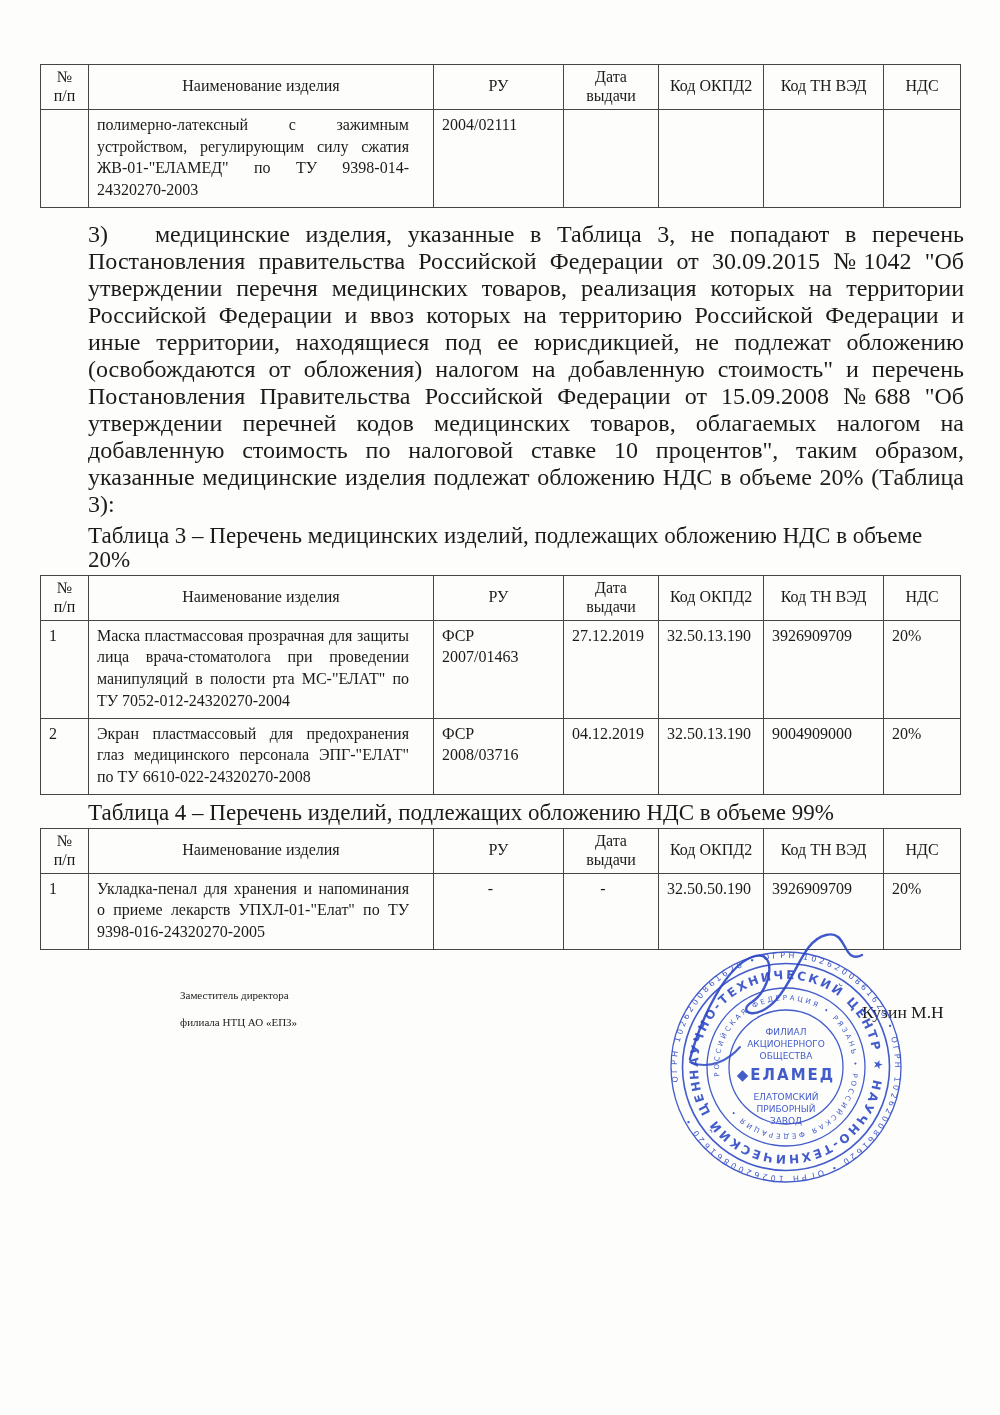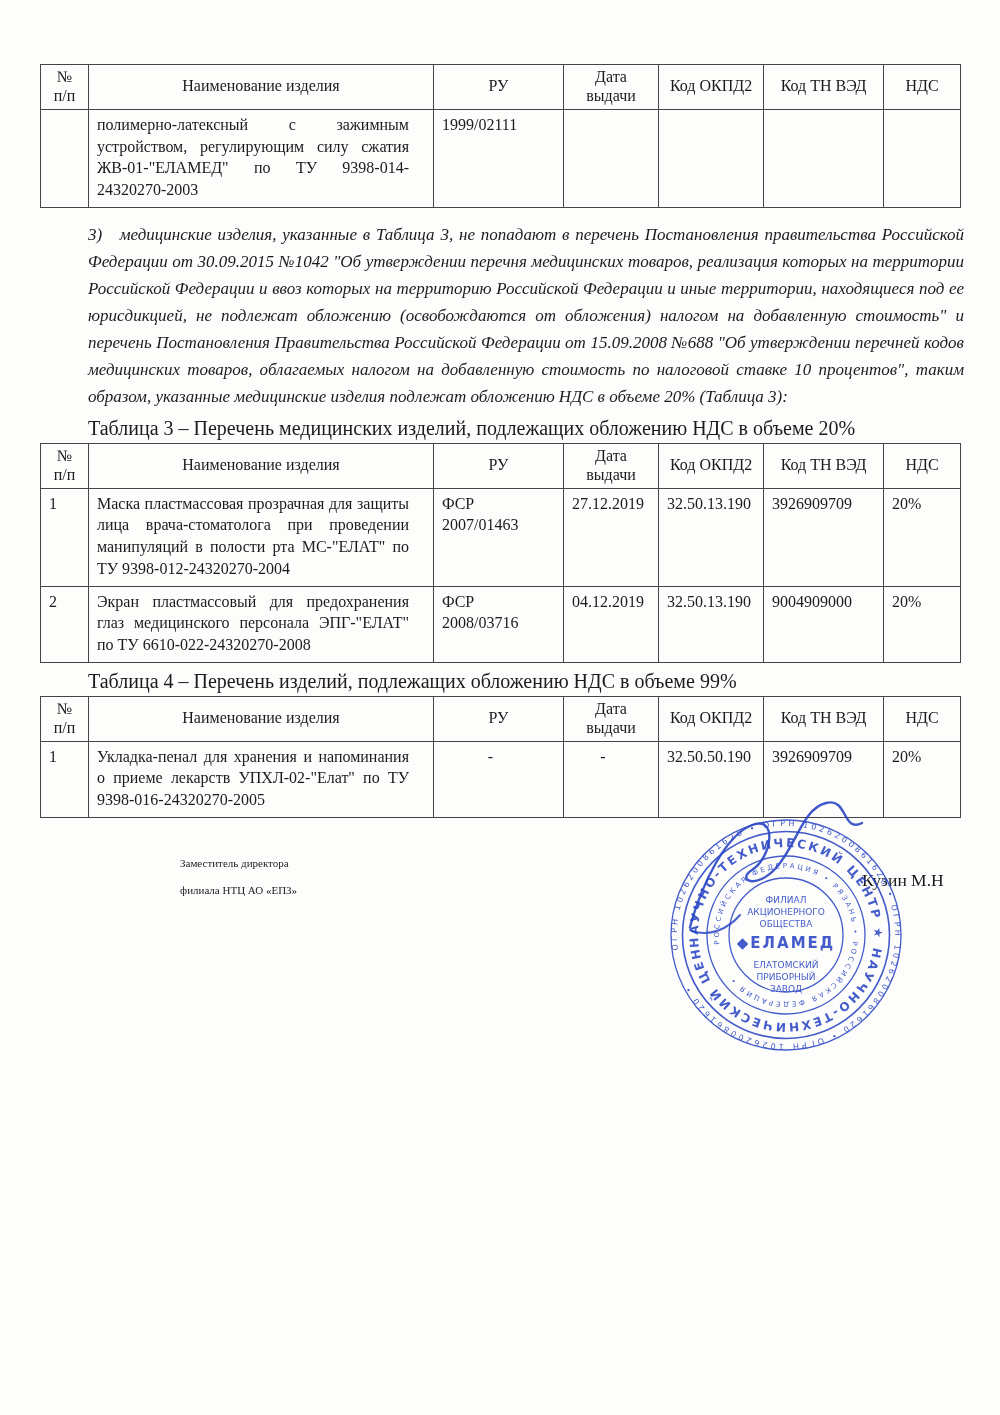--- a/index.html
+++ b/index.html
@@ -24,25 +24,25 @@
   table.doc td {
     vertical-align:top; padding:4px 24px 6px 8px; line-height:1.36;
   }
   td.c-num { padding-left:10px; }
   td.c-name { text-align:justify; text-align-last:left; }
   td.pre { white-space:pre-line; }
   td.ctr { text-align:center; }
 
   .para {
     width:876px; margin:13px 0 0 48px;
-    font-size:17px; line-height:27px;
-    text-align:justify; text-align-last:left;font-style:italic;
+    font-size:24px; line-height:27px;
+    text-align:justify; text-align-last:left;
   }
   .caption {
-    width:876px; margin:6px 0 3px 48px; font-size:20px; line-height:24px;
+    width:876px; margin:6px 0 3px 48px; font-size:23px; line-height:24px;
   }
   .para-short { margin-top:26px; }
 
   .sig-section { position:relative; height:520px; margin-top:24px; }
   .sig-title {
     position:absolute; left:140px; top:8px;
     font-size:11px; line-height:27px;
   }
   .sig-name {
     position:absolute; left:822px; top:28px; font-size:17.5px;
@@ -74,21 +74,21 @@
       <th>РУ</th>
       <th>Дата
 выдачи</th>
       <th>Код ОКПД2</th>
       <th>Код ТН ВЭД</th>
       <th>НДС</th>
     </tr>
     <tr>
       <td class="c-num"></td>
       <td class="c-name">полимерно-латексный с зажимным устройством, регулирующим силу сжатия ЖВ-01-"ЕЛАМЕД" по ТУ 9398-014-24320270-2003</td>
-      <td class="pre">1999/02111</td>
+      <td class="pre">2004/02111</td>
       <td></td>
       <td></td>
       <td></td>
       <td></td>
     </tr>
   </tbody>
     </table>
 
   <p class="para">3)&nbsp;&nbsp; медицинские изделия, указанные в Таблица 3, не попадают в перечень Постановления правительства Российской Федерации от 30.09.2015 №1042 "Об утверждении перечня медицинских товаров, реализация которых на территории Российской Федерации и ввоз которых на территорию Российской Федерации и иные территории, находящиеся под ее юрисдикцией, не подлежат обложению (освобождаются от обложения) налогом на добавленную стоимость" и перечень Постановления Правительства Российской Федерации от 15.09.2008 №688 "Об утверждении перечней кодов медицинских товаров, облагаемых налогом на добавленную стоимость по налоговой ставке 10 процентов", таким образом, указанные медицинские изделия подлежат обложению НДС в объеме 20% (Таблица 3):</p>
 
@@ -110,21 +110,21 @@
       <th>Наименование изделия</th>
       <th>РУ</th>
       <th>Дата
 выдачи</th>
       <th>Код ОКПД2</th>
       <th>Код ТН ВЭД</th>
       <th>НДС</th>
     </tr>
     <tr>
       <td class="c-num">1</td>
-      <td class="c-name">Маска пластмассовая прозрачная для защиты лица врача-стоматолога при проведении манипуляций в полости рта МС-"ЕЛАТ" по ТУ 9398-012-24320270-2004</td>
+      <td class="c-name">Маска пластмассовая прозрачная для защиты лица врача-стоматолога при проведении манипуляций в полости рта МС-"ЕЛАТ" по ТУ 7052-012-24320270-2004</td>
       <td class="pre">ФСР
 2007/01463</td>
       <td>27.12.2019</td>
       <td>32.50.13.190</td>
       <td>3926909709</td>
       <td>20%</td>
     </tr>
     <tr>
       <td class="c-num">2</td>
       <td class="c-name">Экран пластмассовый для предохранения глаз медицинского персонала ЭПГ-"ЕЛАТ" по ТУ 6610-022-24320270-2008</td>
@@ -157,21 +157,21 @@
       <th>Наименование изделия</th>
       <th>РУ</th>
       <th>Дата
 выдачи</th>
       <th>Код ОКПД2</th>
       <th>Код ТН ВЭД</th>
       <th>НДС</th>
     </tr>
     <tr>
       <td class="c-num">1</td>
-      <td class="c-name">Укладка-пенал для хранения и напоминания о приеме лекарств УПХЛ-02-"Елат" по ТУ 9398-016-24320270-2005</td>
+      <td class="c-name">Укладка-пенал для хранения и напоминания о приеме лекарств УПХЛ-01-"Елат" по ТУ 9398-016-24320270-2005</td>
       <td class="ctr">-</td>
       <td class="ctr">-</td>
       <td>32.50.50.190</td>
       <td>3926909709</td>
       <td>20%</td>
     </tr>
   </tbody>
     </table>
 
   <div class="sig-section">

